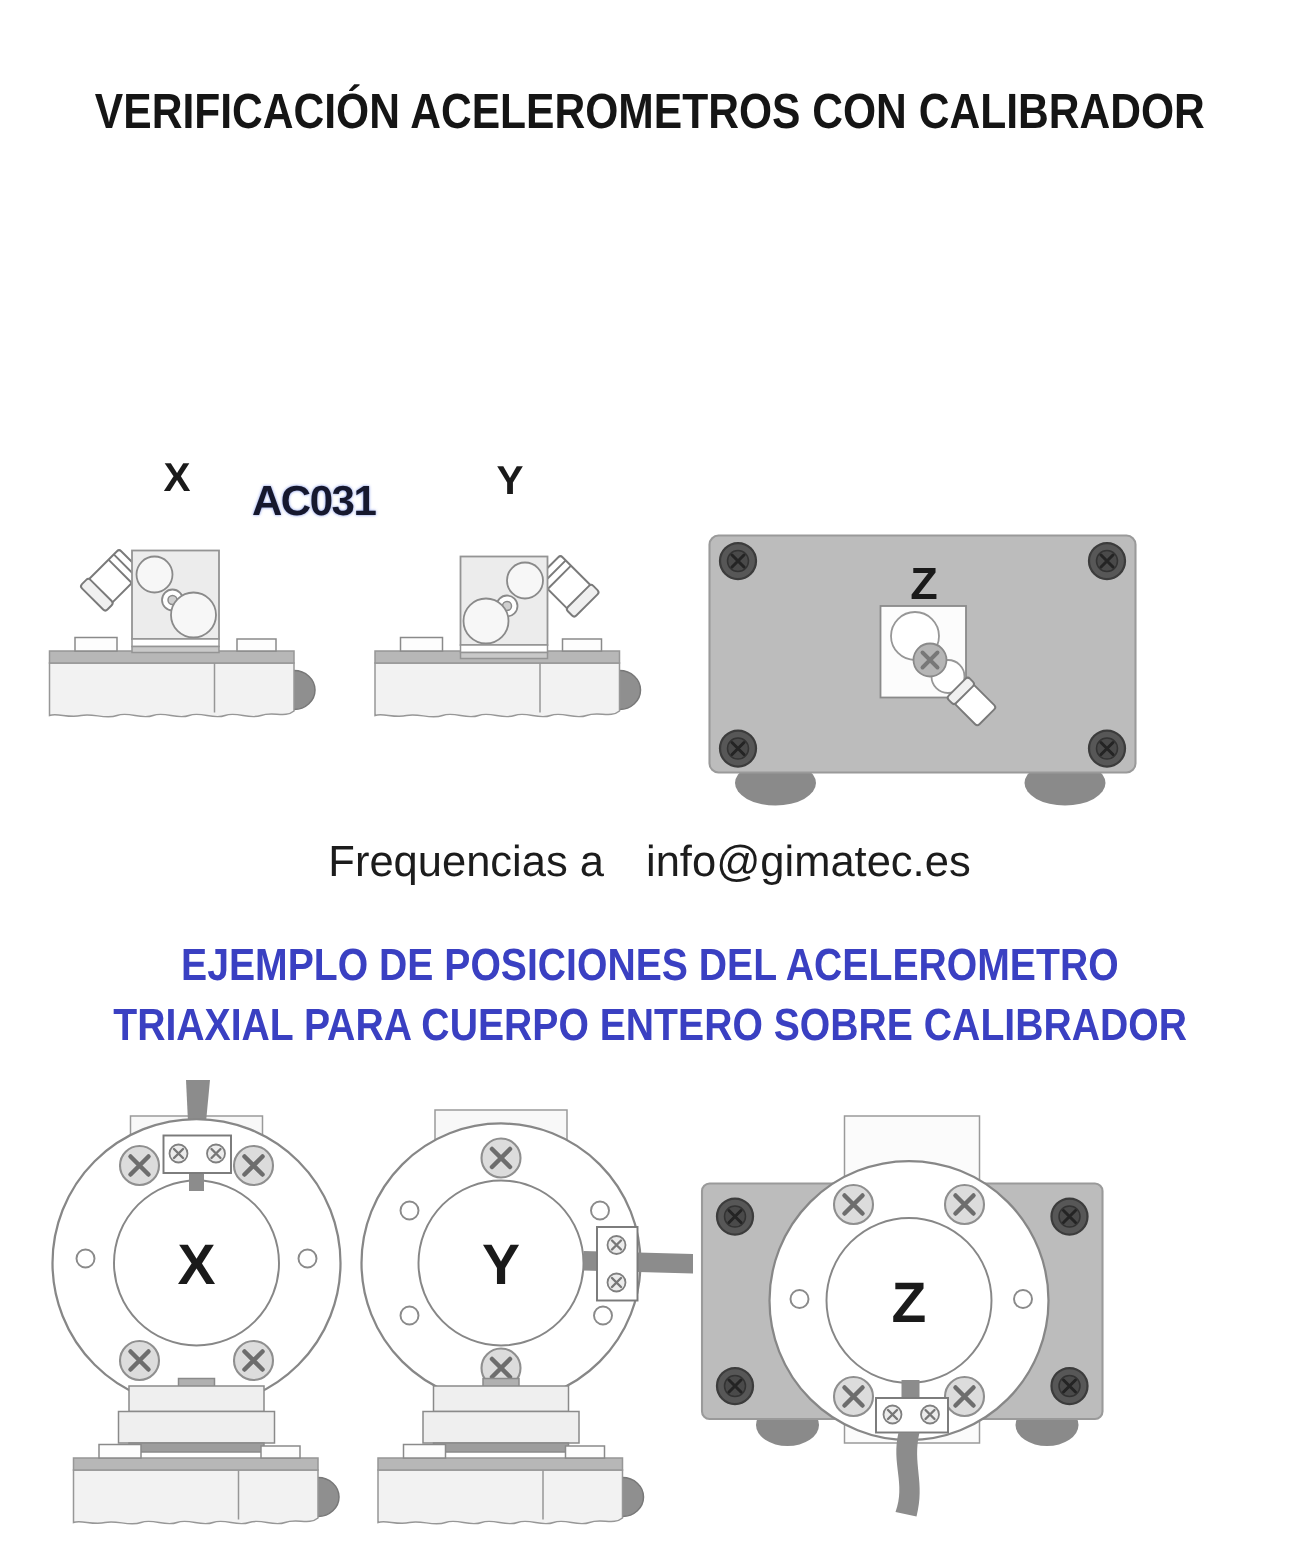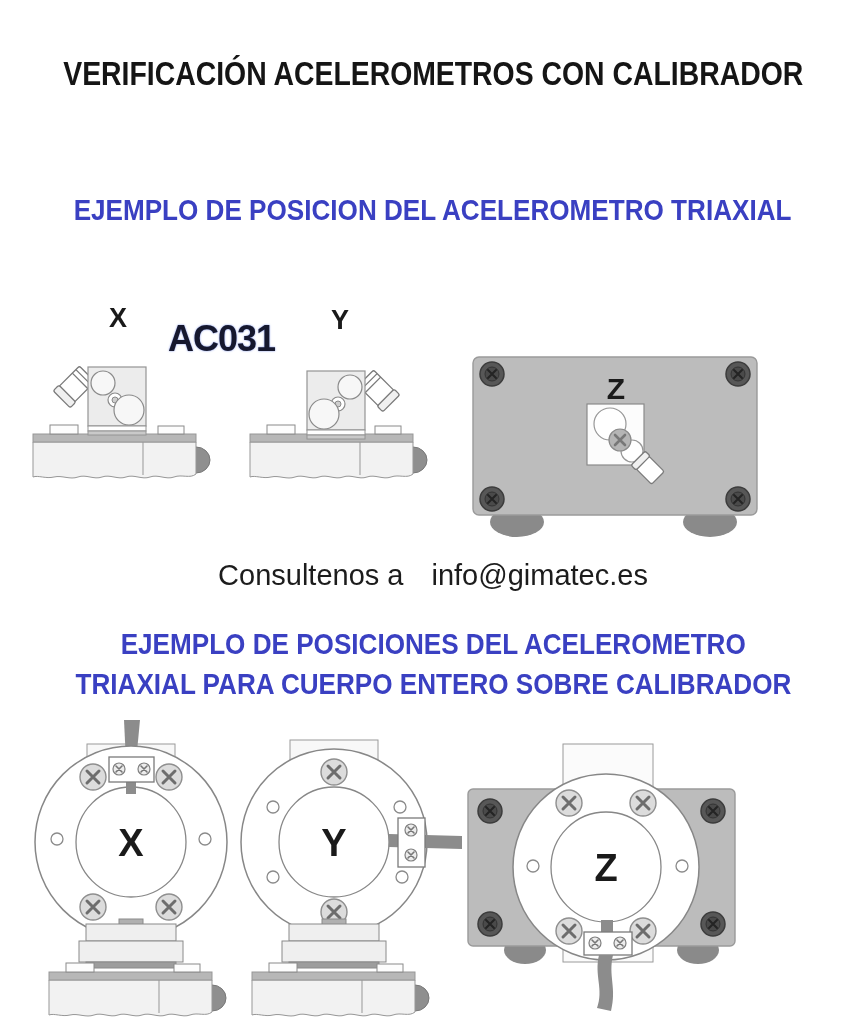--- a/index.html
+++ b/index.html
@@ -17,21 +17,21 @@
   .title1 .cond{transform:scaleX(0.86);}
   .title2{top:78px;font-size:33px;font-weight:700;color:#151515;}
   .title2 .cond{transform:scaleX(0.88);}
   .bluehead{font-size:30px;font-weight:700;color:#3a40c2;}
   .bluehead .cond{transform:scaleX(0.87);}
   .h1a{top:174px;} .h1b{top:214px;}
   .h2a{top:608px;} .h2b{top:648px;}
   .contact{top:540px;font-size:29px;color:#1c1c1c;font-weight:400;}
   .contact .email{margin-left:28px;}
   .model-label{
-    position:absolute;font-size:36px;font-weight:700;color:#16182e;
+    position:absolute;font-size:28px;font-weight:700;color:#16182e;
     letter-spacing:-1px;white-space:nowrap;
     text-shadow:0 0 2px rgba(70,100,220,0.75);
   }
   .fig{position:absolute;}
   svg text{font-family:"Liberation Sans", sans-serif;fill:#1a1a1a;}
 </style>
 </head>
 <body>
 
 <svg width="0" height="0" style="position:absolute" aria-hidden="true">
@@ -89,23 +89,20 @@
     </g>
   </defs>
 </svg>
 
 <div id="page">
 
   <div class="line title1">
     <span class="cond">VERIFICACIÓN ACELEROMETROS CON CALIBRADOR</span>
   </div>
 
-  <div class="line bluehead h1a">
-    <span class="cond">EJEMPLO DE POSICION DEL ACELEROMETRO TRIAXIAL</span>
-  </div>
 
   <div class="fig" style="left:28px;top:278px;">
     <svg width="205" height="214" viewBox="0 0 205 214">
       <text x="90" y="30" font-size="27" font-weight="700" text-anchor="middle">X</text>
       <use href="#base-unit" transform="translate(5,137)"></use>
       <use href="#accel-block" transform="translate(60,70)"></use>
     </svg>
   </div>
 
   <div class="model-label" style="left:168px;top:299px;">AC031</div>
@@ -136,21 +133,21 @@
         <path d="M-5,-5 L5,5 M-5,5 L5,-5" stroke="#787878" stroke-width="2.6" stroke-linecap="round"></path>
       </g>
       <g transform="translate(178,114) rotate(45)">
         <rect x="-8" y="-9" width="22" height="18" rx="2" fill="#ffffff" stroke="#7a7a7a" stroke-width="1.3"></rect>
         <rect x="-14" y="-10" width="7" height="20" rx="2" fill="#f0f0f0" stroke="#7a7a7a" stroke-width="1.3"></rect>
       </g>
     </svg>
   </div>
 
   <div class="line contact">
-    <span>Consultenos a</span><span class="email">info@gimatec.es</span>
+    <span>Frequencias a</span><span class="email">info@gimatec.es</span>
   </div>
 
   <div class="line bluehead h2a">
     <span class="cond">EJEMPLO DE POSICIONES DEL ACELEROMETRO</span>
   </div>
   <div class="line bluehead h2b">
     <span class="cond">TRIAXIAL PARA CUERPO ENTERO SOBRE CALIBRADOR</span>
   </div>
 
   <div class="fig" style="left:25px;top:695px;">

